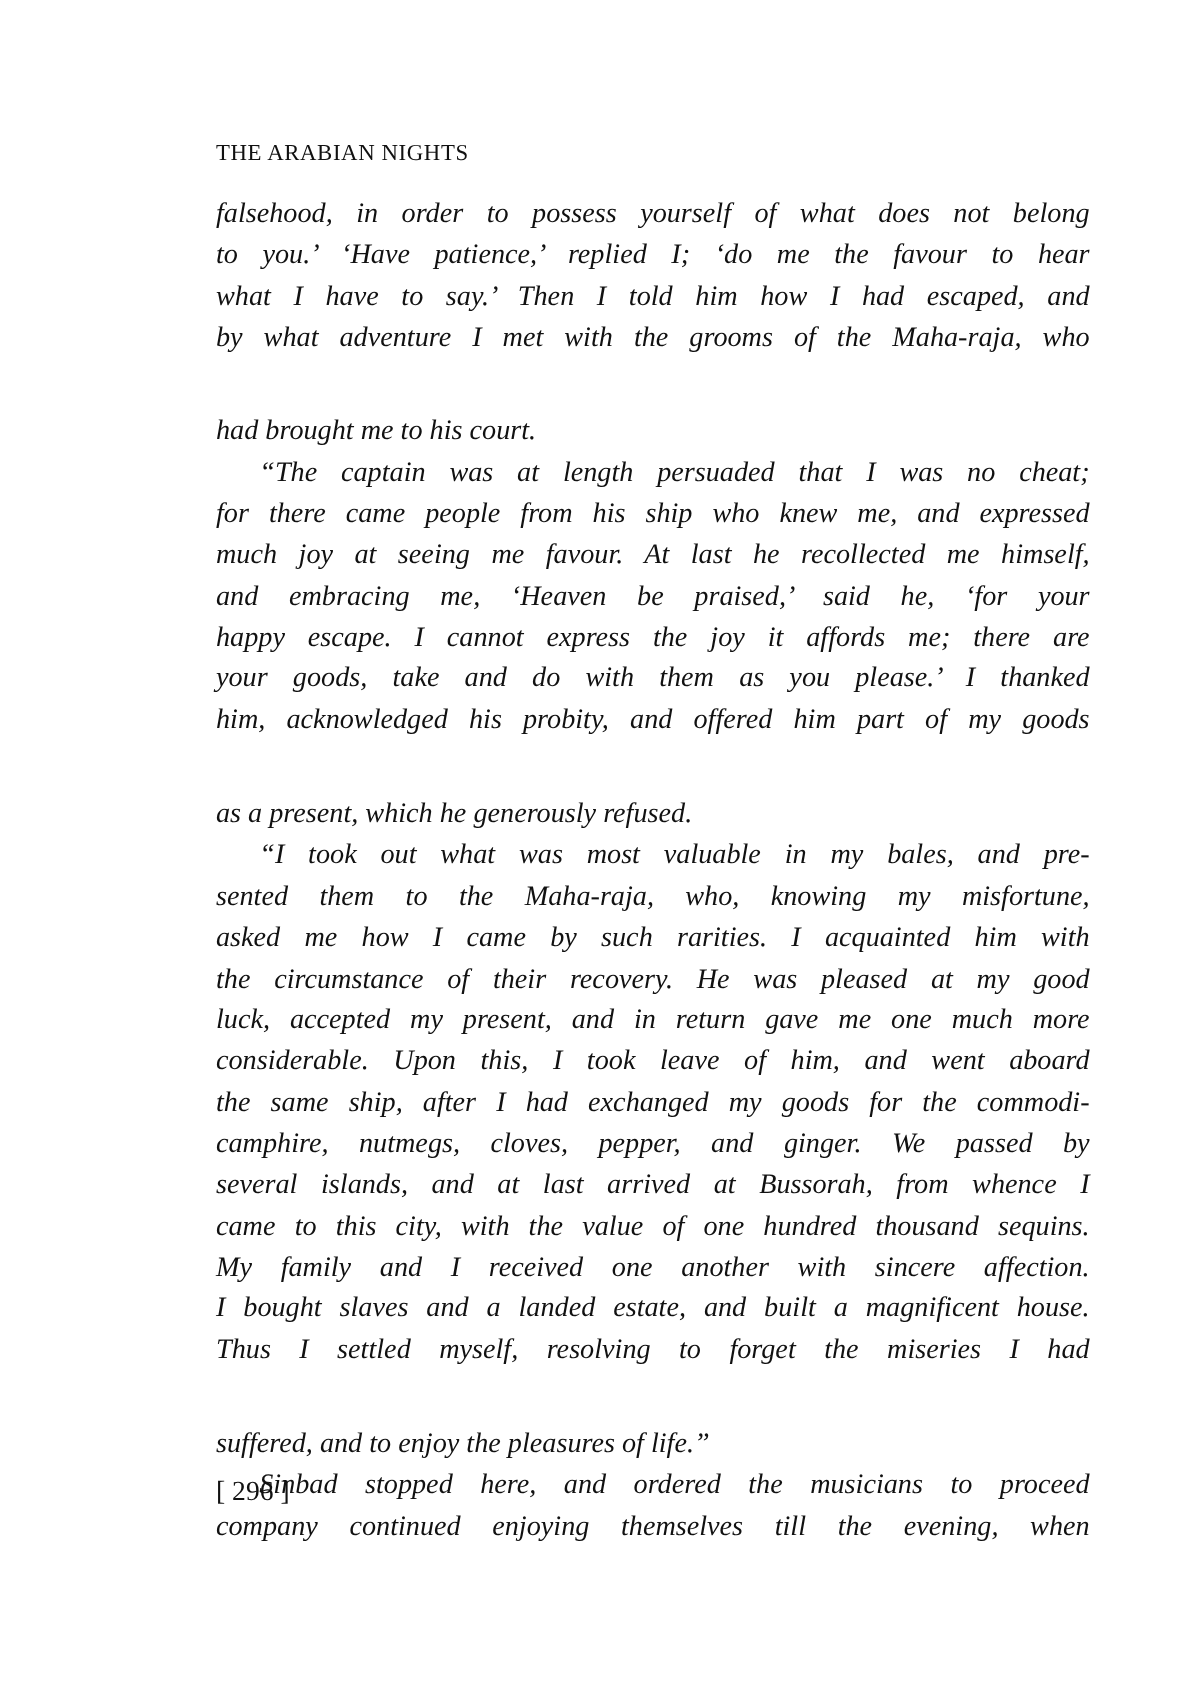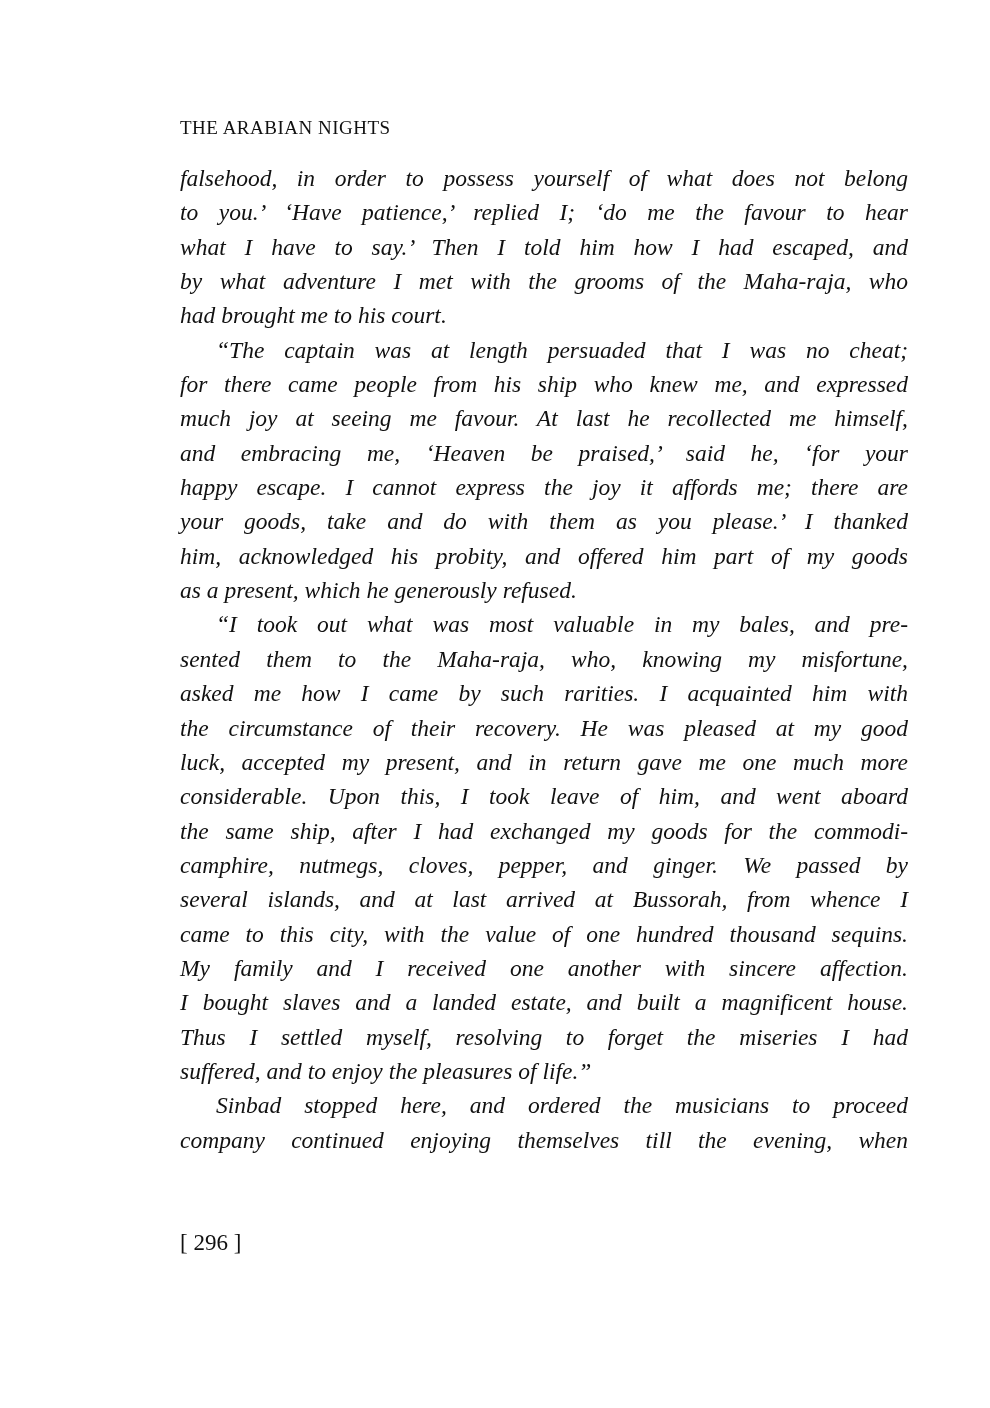--- a/index.html
+++ b/index.html
@@ -41,21 +41,21 @@
       display: block;
       height: 34.35px;
       line-height: 34.35px;
       font-size: 23.5px;
       white-space: nowrap;
       text-align: justify;
       text-align-last: justify;
       font-style: italic;
     }
     .line.indent { padding-left: 36px; }
-    .line.last { text-align-last: left; }
+    .line.last { text-align-last: left; margin-top: 44px; }
     .folio {
       position: absolute;
       top: 1228px;
       left: 0;
       width: 728px;
       text-align: left;
       font-size: 23px;
       line-height: 30px;
     }
   </style>

